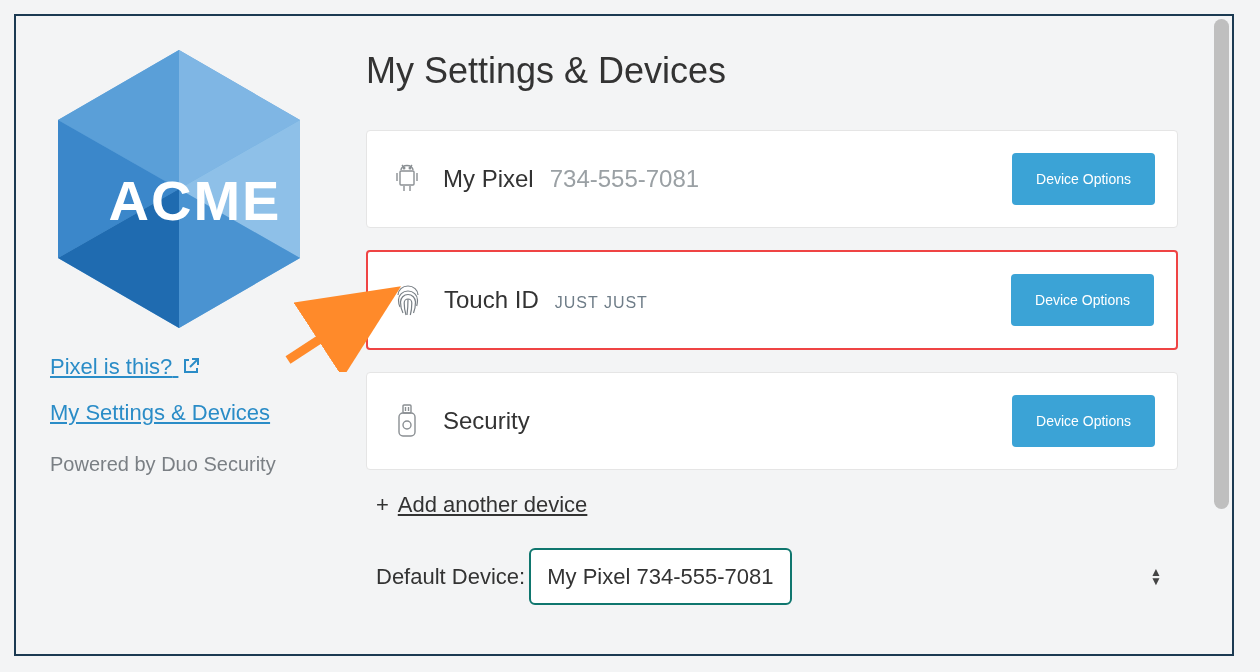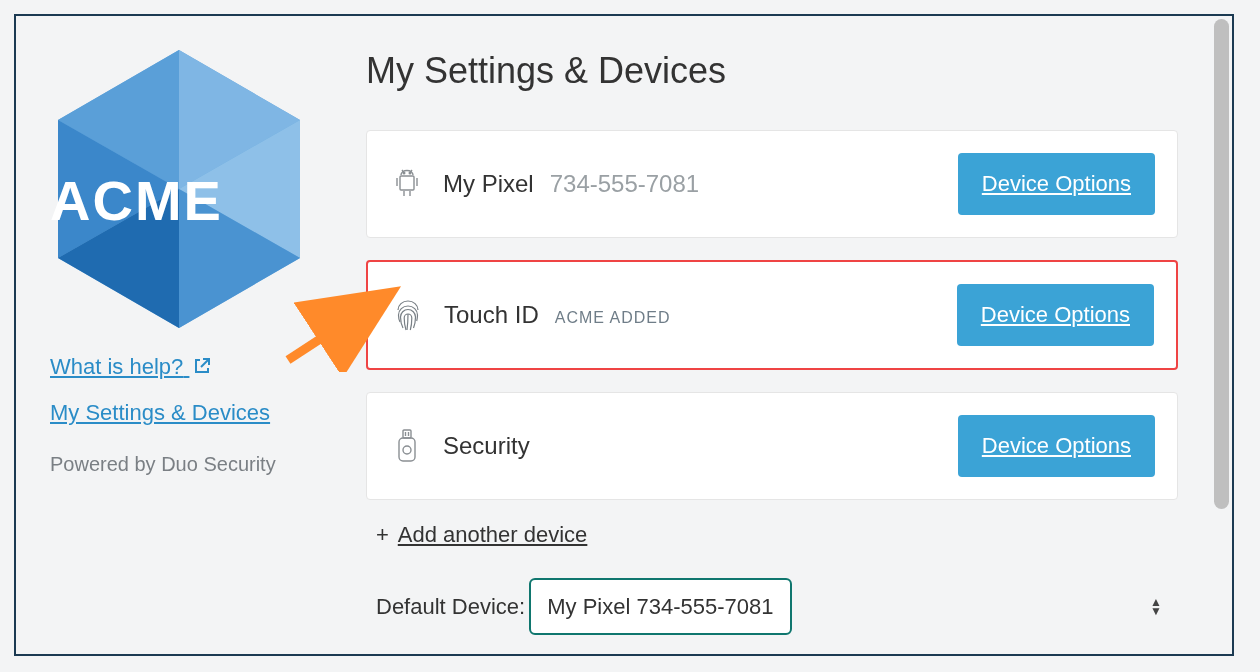--- a/index.html
+++ b/index.html
@@ -39,22 +39,23 @@
     .logo {
       width: 258px;
       height: 290px;
       position: relative;
       margin-bottom: 16px;
     }
     .logo svg { display: block; }
     .logo-text {
       position: absolute;
       top: 124px;
-      left: 0;
+      left: 16px;
       width: 258px;
+      text-align: center;
       font-size: 56px;
       font-weight: 800;
       letter-spacing: 2px;
       color: #fff;
     }
     .sidebar-links a {
       display: block;
       color: #2a8cc7;
       font-size: 22px;
       text-decoration: underline;
@@ -120,25 +121,24 @@
     .device-badge {
       font-size: 16px;
       letter-spacing: 1px;
       color: #6f7d88;
     }
     .device-options-btn {
       background: #3ba3d6;
       color: #fff;
       border: none;
       border-radius: 4px;
-      font-size: 22px;
+      font-size: 14px;
       padding: 18px 24px;
       cursor: pointer;
       flex-shrink: 0;
-      text-decoration: underline;
     }
     .add-another {
       font-size: 22px;
       color: #333;
       margin: 8px 0 30px 10px;
     }
     .add-another .plus { text-decoration: none; margin-right: 4px; }
     .add-another .label { text-decoration: underline; cursor: pointer; }
     .default-row {
       display: flex;
@@ -199,21 +199,21 @@
         <polygon points="8,76 8,214 129,145" fill="#3b87ca"></polygon>
         <polygon points="250,76 250,214 129,145" fill="#8ec0e8"></polygon>
         <polygon points="129,284 8,214 129,145" fill="#1f6bb0"></polygon>
         <polygon points="129,284 250,214 129,145" fill="#4a93d1"></polygon>
       </svg>
       <div class="logo-text">ACME</div>
     </div>
 
     <div class="sidebar-links">
       <a href="#">
-        <span>What is help?</span>
+        <span>Pixel is this?</span>
         <span class="ext-icon">
           <svg width="18" height="18" viewBox="0 0 18 18" fill="none" stroke="#2a8cc7" stroke-width="2">
             <path d="M7 3H3v12h12v-4"></path>
               <path d="M10 2h6v6"></path>
               <path d="M16 2L8 10"></path>
           </svg>
         </span>
       </a>
       <a href="#">My Settings &amp; Devices</a>
     </div>
@@ -250,21 +250,21 @@
         <svg width="30" height="34" viewBox="0 0 30 34" fill="none" stroke="#787f85" stroke-width="1.2">
           <path d="M5 12c0-5 4.5-9 10-9s10 4 10 9"></path>
           <path d="M7 24c-1-2-1.5-4-1.5-7 0-5 4.3-9 9.5-9s9.5 4 9.5 9c0 2-.3 4-.8 6"></path>
           <path d="M10 30c-1.5-3-2.5-7-2.5-11 0-4 3.4-7.5 7.5-7.5s7.5 3.5 7.5 7.5c0 4-.8 8-2 11"></path>
           <path d="M13 32c-1-3-1.8-7-1.8-12 0-2.2 1.7-4 3.8-4s3.8 1.8 3.8 4c0 5-.6 9-1.5 12"></path>
           <path d="M15 16c0 6-.3 11-1 16"></path>
         </svg>
       </div>
       <div class="device-info">
         <span class="device-name">Touch ID</span>
-        <span class="device-badge">ACME ADDED</span>
+        <span class="device-badge">JUST JUST</span>
       </div>
       <button class="device-options-btn">Device Options</button>
     </div>
 
     <div class="device-card">
       <div class="device-icon">
         <svg width="22" height="36" viewBox="0 0 22 36" fill="none" stroke="#8a8f93" stroke-width="1.4">
           <rect x="7" y="2" width="8" height="8" rx="1"></rect>
           <line x1="9.5" y1="4" x2="9.5" y2="8"></line>
             <line x1="12.5" y1="4" x2="12.5" y2="8"></line>

